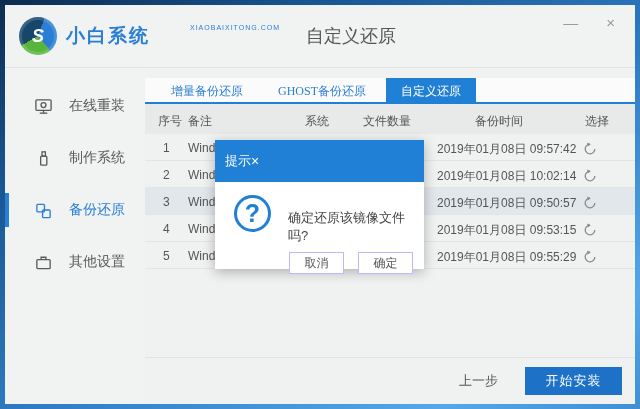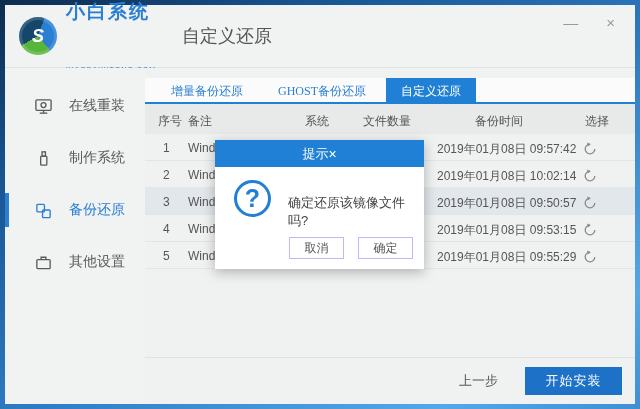--- a/index.html
+++ b/index.html
@@ -11,21 +11,21 @@
   }
   .window { position:absolute; inset:5px; background:#f1f2f2; display:flex; flex-direction:column; }
 
   
   .titlebar { height:63px; background:#f1f2f2; border-bottom:1px solid #e2e3e3; display:flex; align-items:center; padding-left:14px; position:relative; flex:0 0 auto; }
   .logo-circle { width:38px; height:38px; border-radius:50%;
     background:conic-gradient(from 140deg,#57b53c 0 100deg,#16476b 100deg 240deg,#2a7fd4 240deg 360deg);
     display:flex; align-items:center; justify-content:center; flex:0 0 auto;
     box-shadow:inset 0 0 0 3px rgba(255,255,255,.15); }
   .logo-s { color:#fff; font-weight:bold; font-size:18px; font-style:italic; }
-  .brand-text { margin-left:9px; display:flex; flex-direction:column;gap:40px; }
+  .brand-text { margin-left:9px; display:flex; flex-direction:row;gap:40px; }
   .brand-name { color:#2a7fd4; font-weight:bold; font-size:19px; letter-spacing:2px; }
   .brand-domain { color:#2a7fd4; font-size:7px; letter-spacing:1px; margin-top:1px; }
   .page-title { margin-left:26px; font-size:18px; color:#555; }
   .win-controls { position:absolute; right:20px; top:10px; display:flex; gap:28px; }
   .win-btn { color:#9a9a9a; font-size:15px; line-height:15px; cursor:default; }
 
   
   .body-row { flex:1; display:flex; min-height:0; }
   .sidebar { width:140px; background:#f1f2f2; padding-top:12px; position:relative; flex:0 0 auto; }
   .side-item { height:52px; display:flex; align-items:center; padding-left:29px; gap:16px; color:#5a5a5a; font-size:14px; position:relative; }
@@ -52,21 +52,21 @@
   .cell-select{ left:437px; top:5px; width:16px; height:16px; color:#8a8a8a; }
   .cell-select svg { width:16px; height:16px; }
 
   
   .footer { position:absolute; bottom:0; left:0; right:0; height:47px; border-top:1px solid #e2e2e2; display:flex; align-items:center; justify-content:flex-end; gap:27px; padding-right:13px; background:#f0f1f1; }
   .back-link { color:#555; font-size:13px; }
   .start-btn { width:97px; height:28px; background:#1d72c8; color:#fff; font-size:13px; border:none; display:flex; align-items:center; justify-content:center; letter-spacing:1px; }
 
   
   .dialog { position:absolute; left:210px; top:135px; width:209px; height:129px; background:#fff; box-shadow:0 3px 12px rgba(0,0,0,.28); z-index:10; }
-  .dialog-title { height:27px; background:#2080d5; color:#fff; font-size:13px; display:flex; align-items:center; justify-content:center; padding:0 10px; }
+  .dialog-title { height:42px; background:#2080d5; color:#fff; font-size:13px; display:flex; align-items:center; justify-content:flex-start; padding:0 10px; }
   .dialog-close { color:#fff; font-size:14px; }
   .dialog-body { position:relative; height:102px; }
   .q-icon { position:absolute; left:19px; top:13px; width:37px; height:37px; border:3px solid #2080d5; border-radius:50%; color:#2080d5; font-size:25px; font-weight:bold; display:flex; align-items:center; justify-content:center; }
   .dialog-msg { position:absolute; left:73px; top:27px; font-size:13px; color:#444; }
   .dialog-buttons { position:absolute; right:11px; bottom:10px; display:flex; gap:14px; }
   .dlg-btn { width:55px; height:22px; background:#fff; border:1px solid #c4b5fd; font-size:12px; color:#555; display:flex; align-items:center; justify-content:center; }
 </style>
 </head>
 <body>
 

